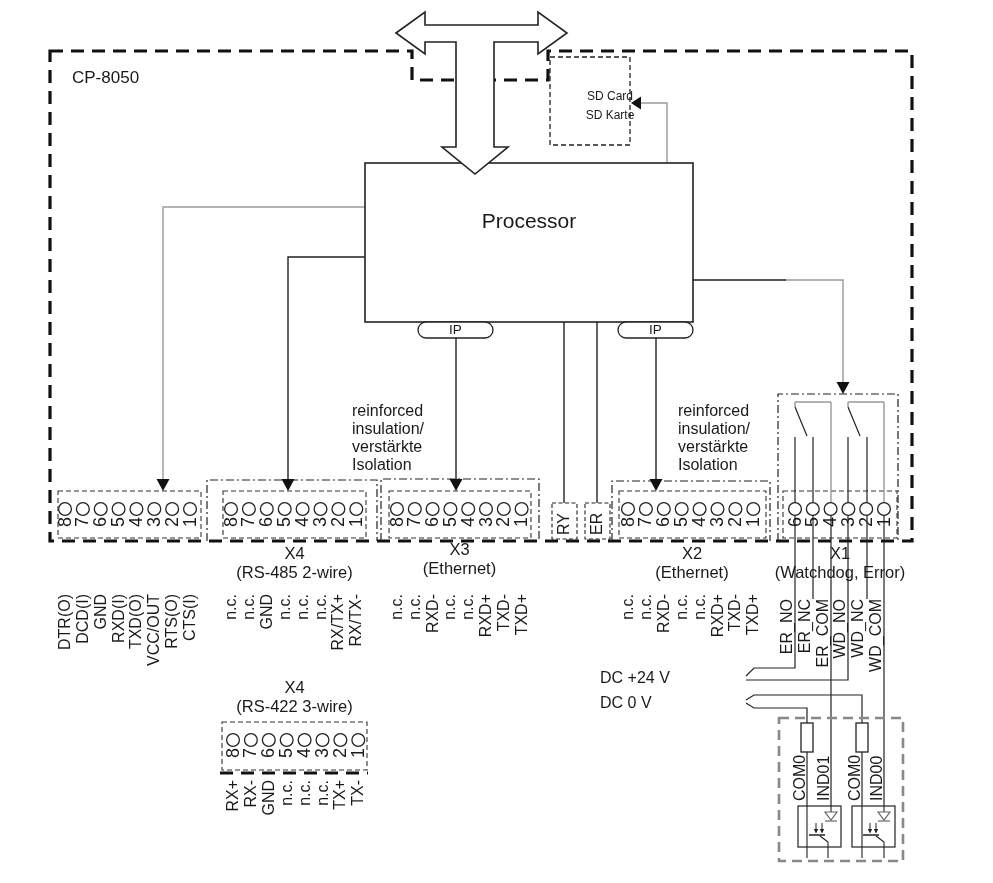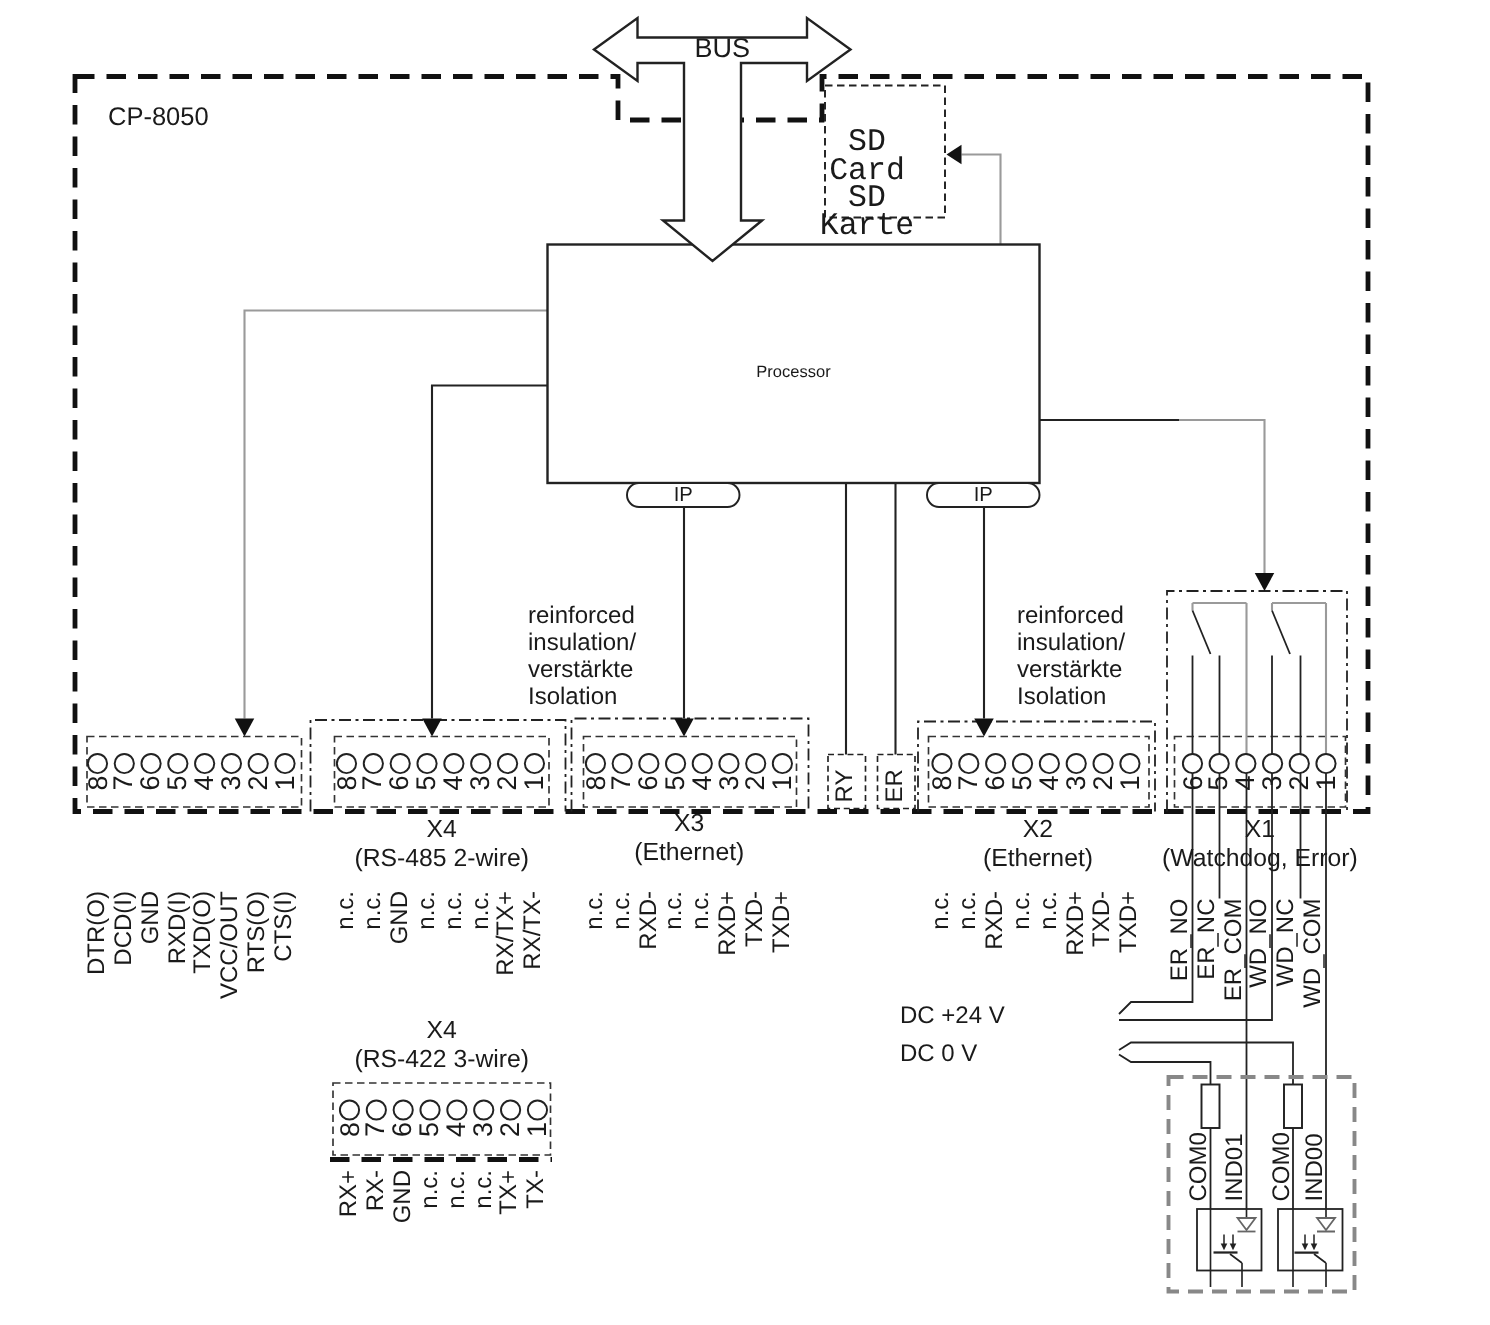--- a/index.html
+++ b/index.html
@@ -174,28 +174,27 @@
         <circle cx="268.8" cy="740" r="6.4"></circle>
         <circle cx="286.7" cy="740" r="6.4"></circle>
         <circle cx="304.6" cy="740" r="6.4"></circle>
         <circle cx="322.5" cy="740" r="6.4"></circle>
         <circle cx="340.4" cy="740" r="6.4"></circle>
         <circle cx="358.29999999999995" cy="740" r="6.4"></circle>
       </g>
   </svg>
 
   <div class="txt" style="left:72px;top:68px;font-size:17px;">CP-8050</div>
-  <div class="txt c" style="left:396px;top:22px;width:171px;font-size:18px;">BUS</div>
-
-  <div class="blk c" style="left:540px;top:87px;width:76px;font-size:21px;line-height:18.5px;font-family:Liberation Mono, monospace;">
+
+  <div class="blk c" style="left:572px;top:87px;width:76px;font-size:12px;line-height:18.5px;">
     <div>SD Card</div>
     <div>SD Karte</div>
   </div>
 
-  <div class="blk c" style="left:365px;top:210px;width:328px;font-size:11px;line-height:21px;margin-top:28px;">
+  <div class="blk c" style="left:365px;top:210px;width:328px;font-size:21px;line-height:21px;">
     <div>Processor</div>
   </div>
 
   <div class="txt c" style="left:418px;top:322px;width:75px;font-size:13.5px;">IP</div>
   <div class="txt c" style="left:618px;top:322px;width:75px;font-size:13.5px;">IP</div>
 
   <div class="blk" style="left:352px;top:402px;font-size:16px;line-height:18px;">
     <div>reinforced</div>
     <div>insulation/</div>
     <div>verstärkte</div>

